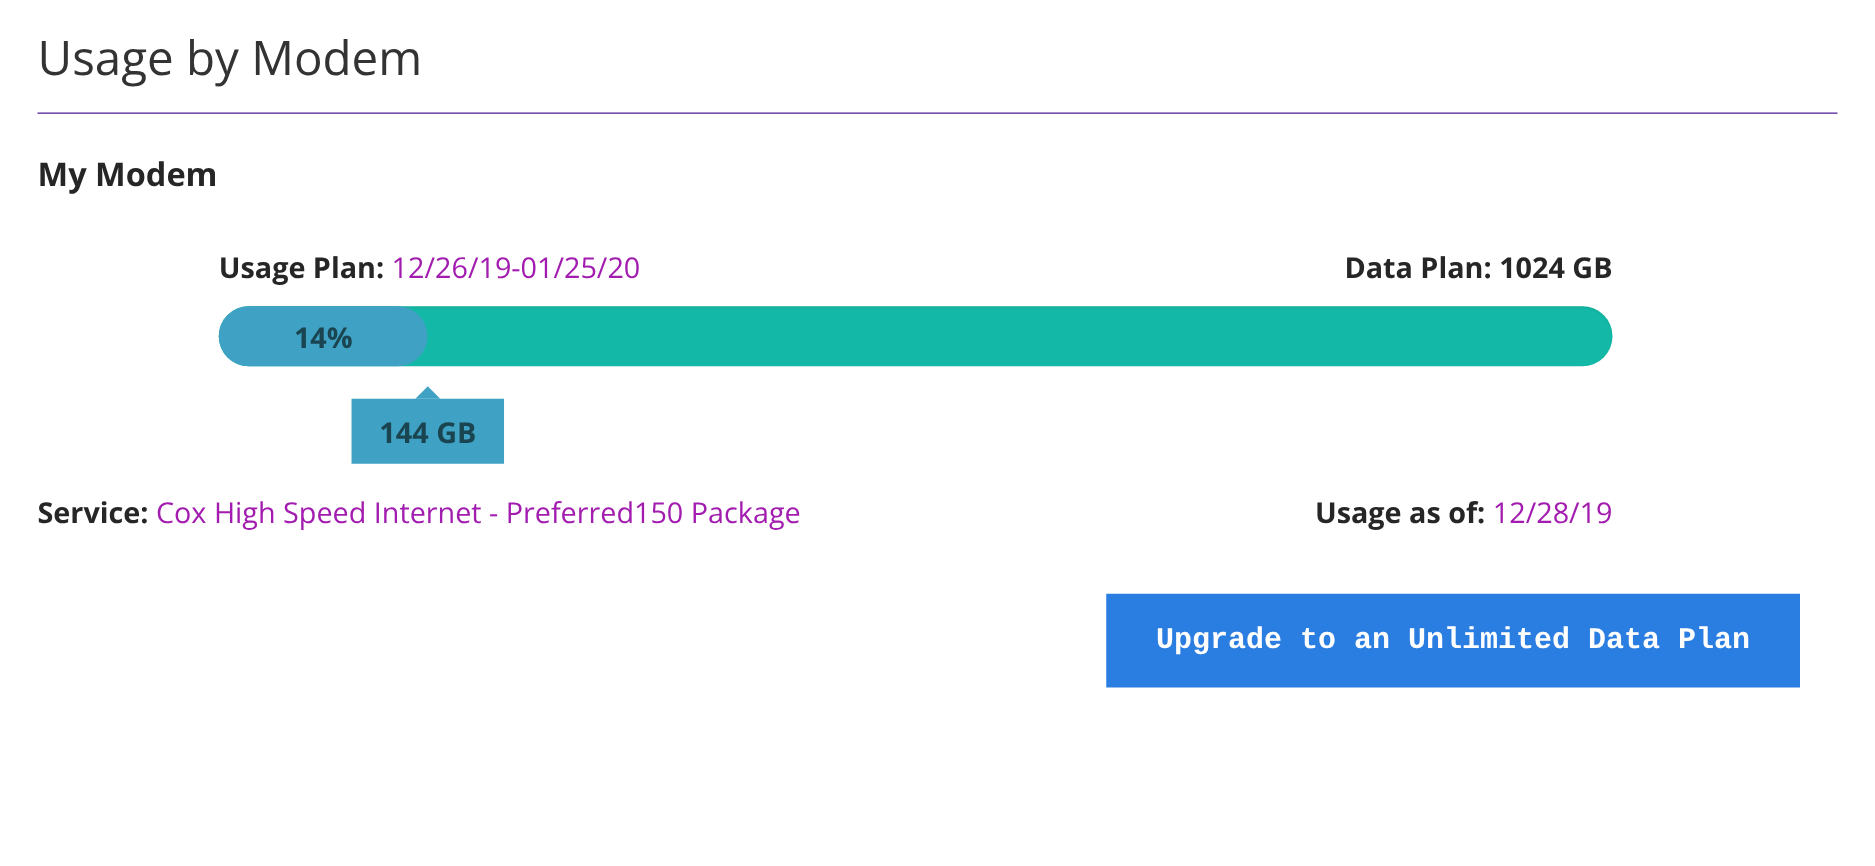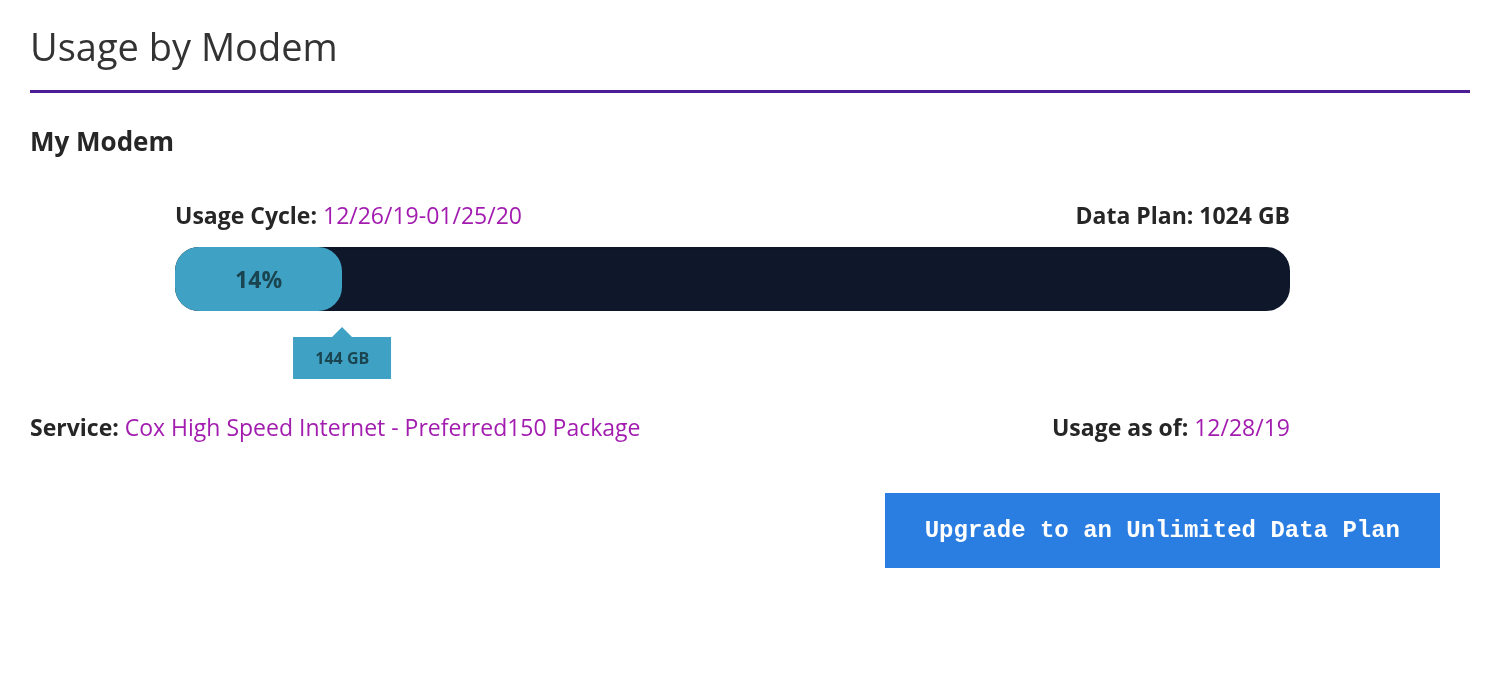--- a/index.html
+++ b/index.html
@@ -8,21 +8,21 @@
       color: #262626;
       background: #ffffff;
       padding: 20px 30px;
       width: 1500px;
     }
     .page-title {
       font-size: 38px;
       font-weight: 400;
       color: #333;
       padding-bottom: 18px;
-      border-bottom: 3px solid #4c1d95;
+      border-bottom: 1px solid #4c1d95;
       margin-bottom: 30px;
     }
     .section-title {
       font-size: 26px;
       font-weight: 700;
       color: #262626;
       margin-bottom: 40px;
     }
     .usage-block {
       padding-left: 145px;
@@ -32,22 +32,22 @@
     .usage-header {
       display: flex;
       justify-content: space-between;
       font-size: 23px;
       margin-bottom: 16px;
     }
     .label-bold { font-weight: 700; }
     .label-light { font-weight: 400; color: #a21caf; }
     .progress-track {
       position: relative;
-      height: 64px;
-      background: #0f172a;
+      height: 48px;
+      background: #14b8a6;
       border-radius: 24px;
       box-shadow: inset 0 1px 2px rgba(0,0,0,0.08);
     }
     .progress-fill {
       position: absolute;
       left: 0; top: 0; bottom: 0;
       background: #3fa1c3;
       border-radius: 24px;
       display: flex;
       align-items: center;
@@ -59,21 +59,21 @@
     .badge-wrap {
       position: relative;
       height: 0;
     }
     .badge {
       position: absolute;
       top: 26px;
       transform: translateX(-50%);
       background: #3fa1c3;
       color: #1a4550;
-      font-size: 16px;
+      font-size: 23px;
       font-weight: 700;
       padding: 10px 22px;
       white-space: nowrap;
     }
     .badge::before {
       content: "";
       position: absolute;
       top: -10px;
       left: 50%;
       transform: translateX(-50%);
@@ -108,21 +108,21 @@
 </head>
 <body>
 
 <h1 class="page-title">Usage by Modem</h1>
 
 <h2 class="section-title">My Modem</h2>
 
 <div class="usage-block">
   <div class="usage-header">
     <div>
-      <span class="label-bold">Usage Cycle: </span><span class="label-light">12/26/19-01/25/20</span>
+      <span class="label-bold">Usage Plan: </span><span class="label-light">12/26/19-01/25/20</span>
     </div>
     <div>
       <span class="label-bold">Data Plan: </span><span class="label-bold">1024 GB</span>
     </div>
   </div>
 
   <div class="progress-track">
     <div class="progress-fill" style="width:15%">
       <span>14%</span>
     </div>

